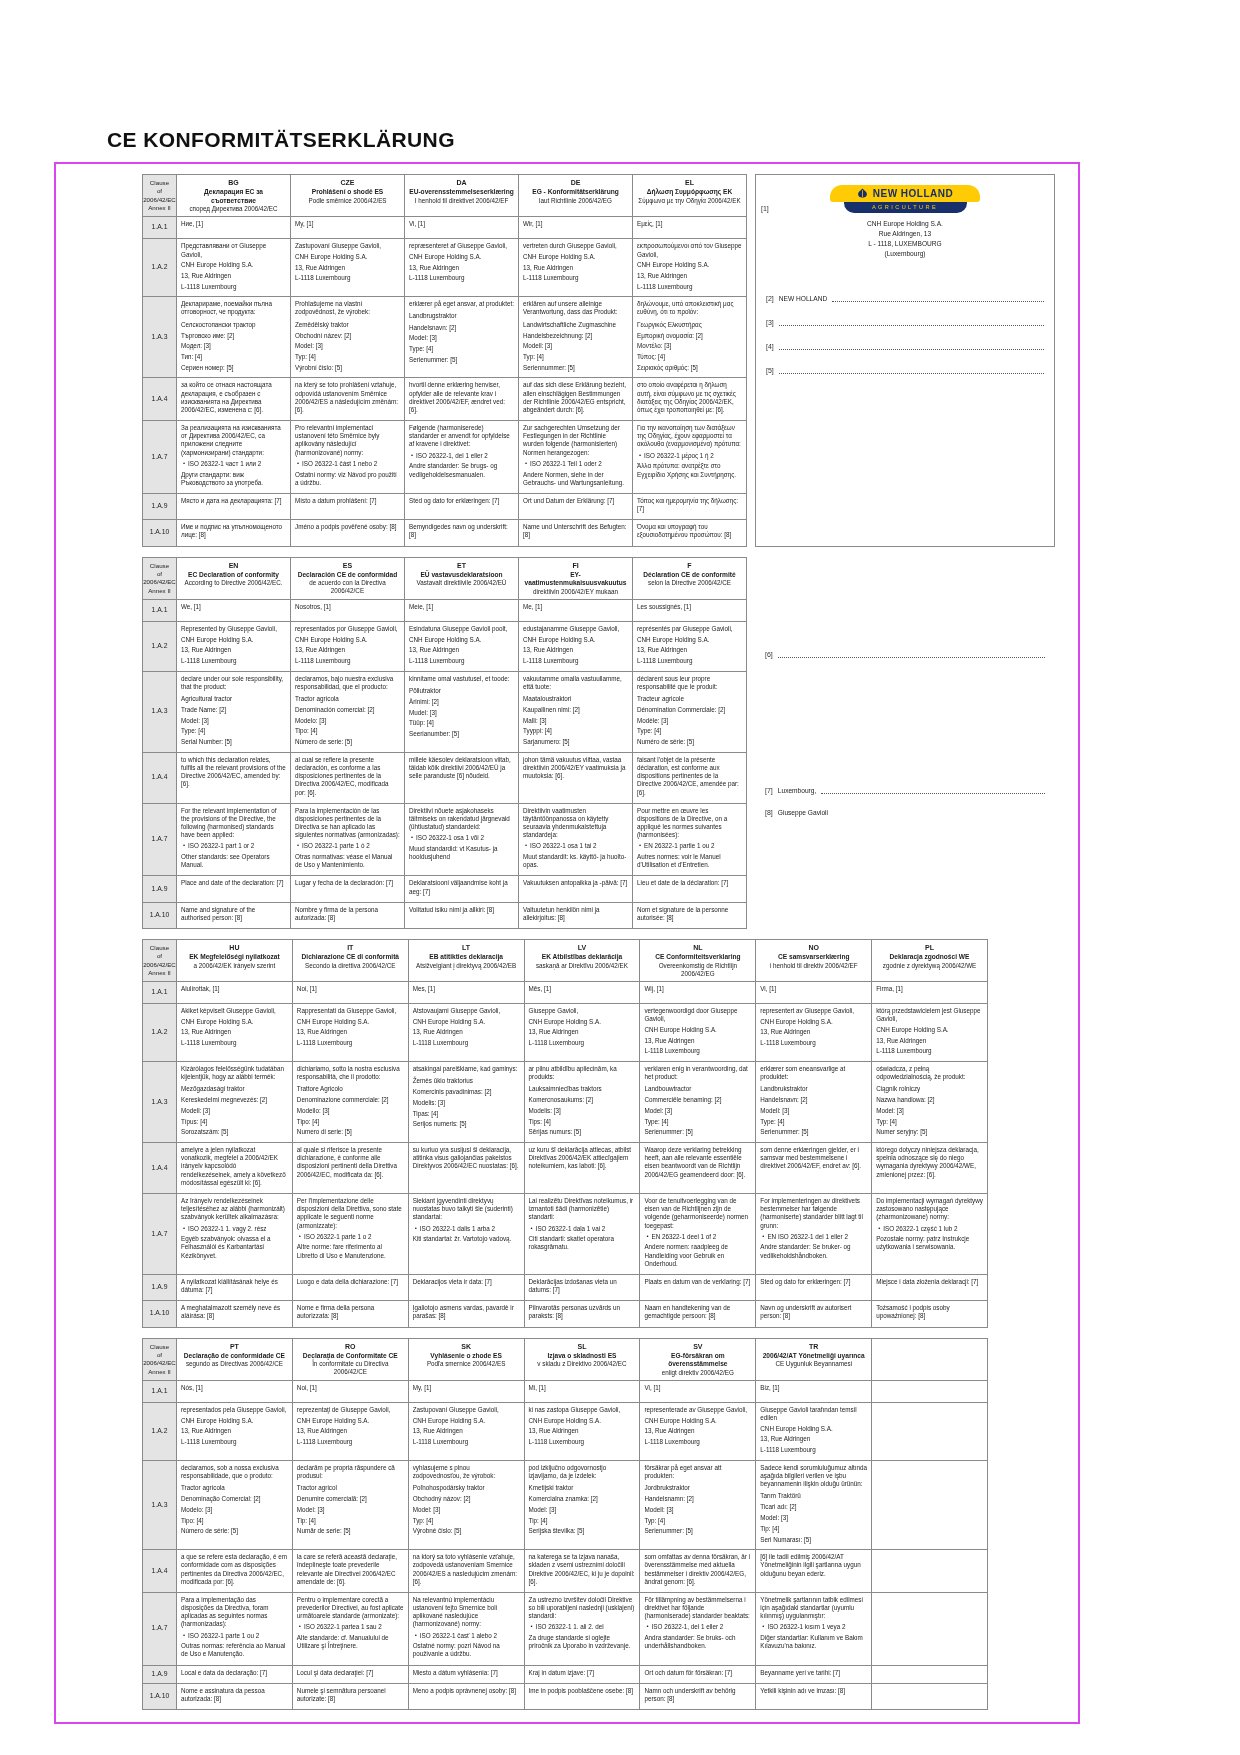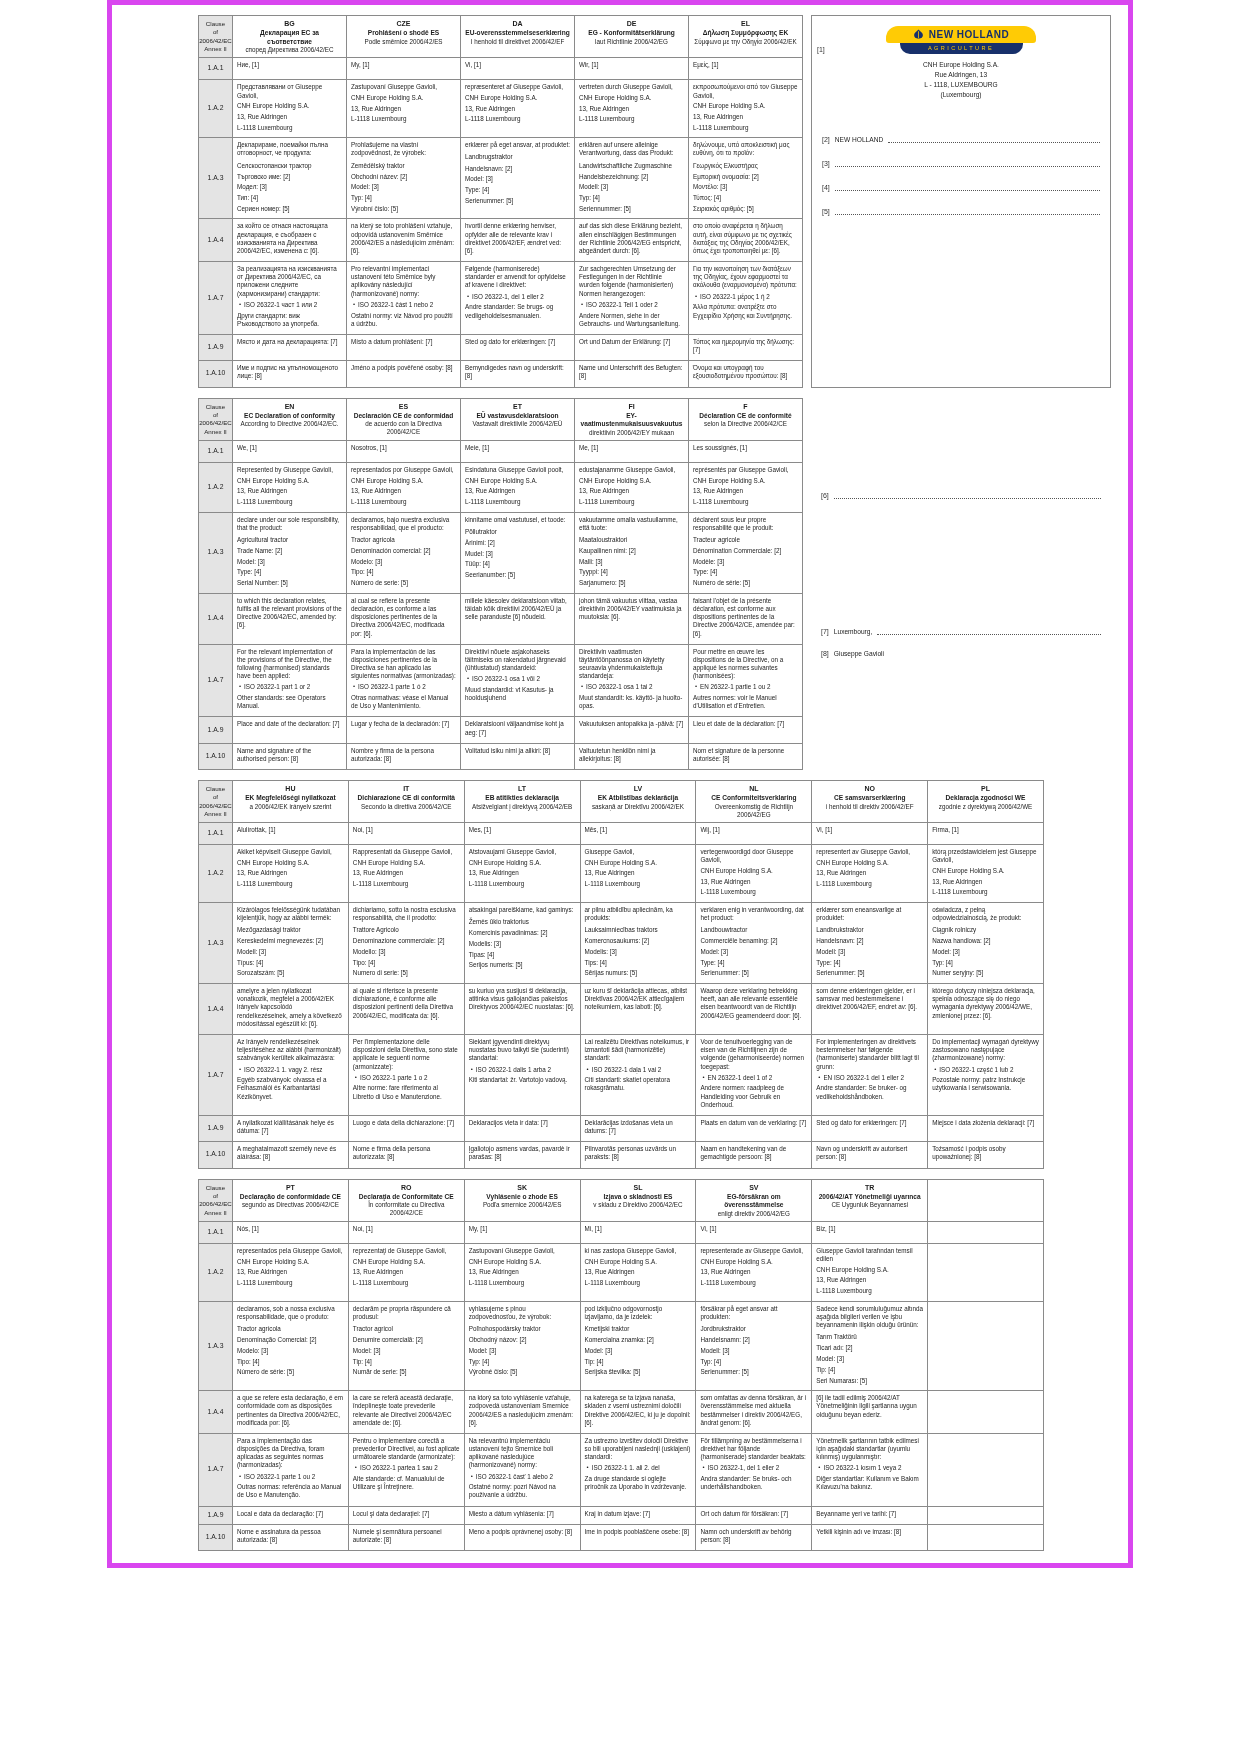--- a/index.html
+++ b/index.html
@@ -1,19 +1,19 @@
 <!DOCTYPE html>
 <html><head>
 <meta charset="utf-8">
 <style>
   html,body{margin:0;padding:0;background:#fff;width:1240px;height:1755px;overflow:hidden;
     font-family:"Liberation Sans",sans-serif;color:#111;}
   .page{position:relative;width:1240px;height:1755px;background:#ffffff;}
   .doc-title{margin:128px 0 10px 107px;font-size:21px;font-weight:bold;letter-spacing:.4px;}
-  .frame{box-sizing:border-box;margin-left:107px;width:1026px;border:5px solid #d946ef;
+  .frame{box-sizing:border-box;margin-left:54px;width:1026px;border:2px solid #d946ef;
     padding:10px 8px 12px 8px;background:#fff;}
   .group-row{display:flex;align-items:stretch;margin:0 0 10px 78px;}
   .group-row:last-child{margin-bottom:0;}
   .grid{display:grid;border-right:1px solid #8a8a8a;border-bottom:1px solid #8a8a8a;background:#fff;}
   .narrow .grid{width:604px;}
   .wide .grid{width:845px;}
   .cell{border-left:1px solid #8a8a8a;border-top:1px solid #8a8a8a;padding:3px 4px;box-sizing:border-box;
     font-size:6.3px;line-height:1.3;color:#1c1c1c;overflow:hidden;}
   .clause{background:#e4e4e4;text-align:center;font-size:6.8px;display:flex;flex-direction:column;
     justify-content:center;align-items:center;}
@@ -43,20 +43,21 @@
   .ref-row .refname{font-size:6.6px;color:#222;}
   .dotline{flex:1;border-bottom:1px dotted #555;height:8px;}
   .panel.p2 .first{margin-top:86px;}
   .panel.p2 .spacer{height:112px;}
 </style>
 </head>
 <body>
 
 <div class="page">
 
+  <h1 class="doc-title">CE KONFORMITÄTSERKLÄRUNG</h1>
 
   <div class="frame">
 
     <div class="group-row narrow">
       <div class="grid" style="grid-template-columns: 34px repeat(5, 1fr);">
           <div class="cell clause hdr" style="min-height: 32px;">
             <div>Clause of</div>
             <div>2006/42/EC</div>
             <div>Annex II</div>
           </div>

